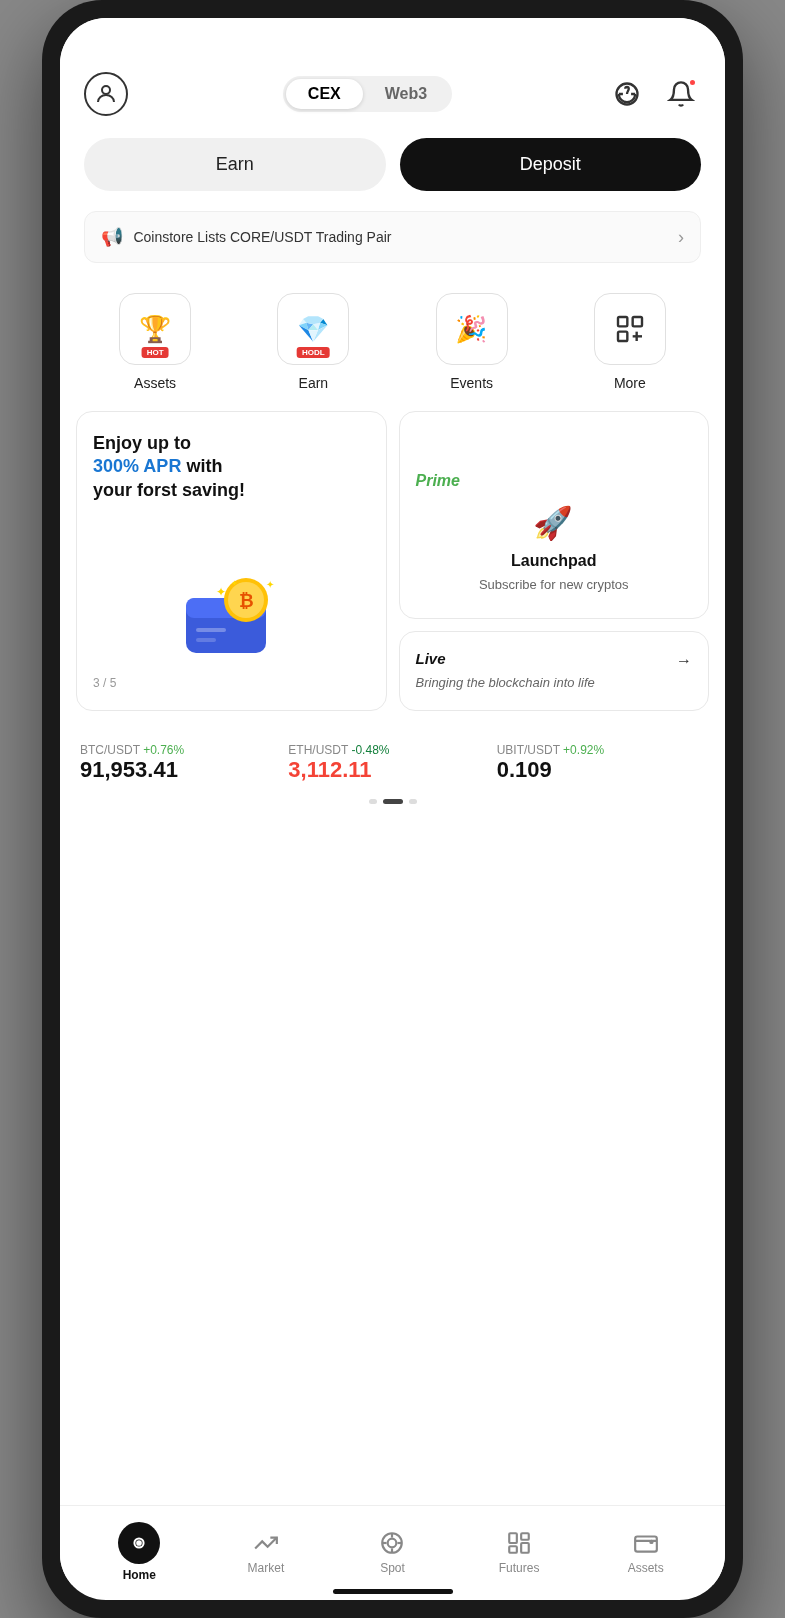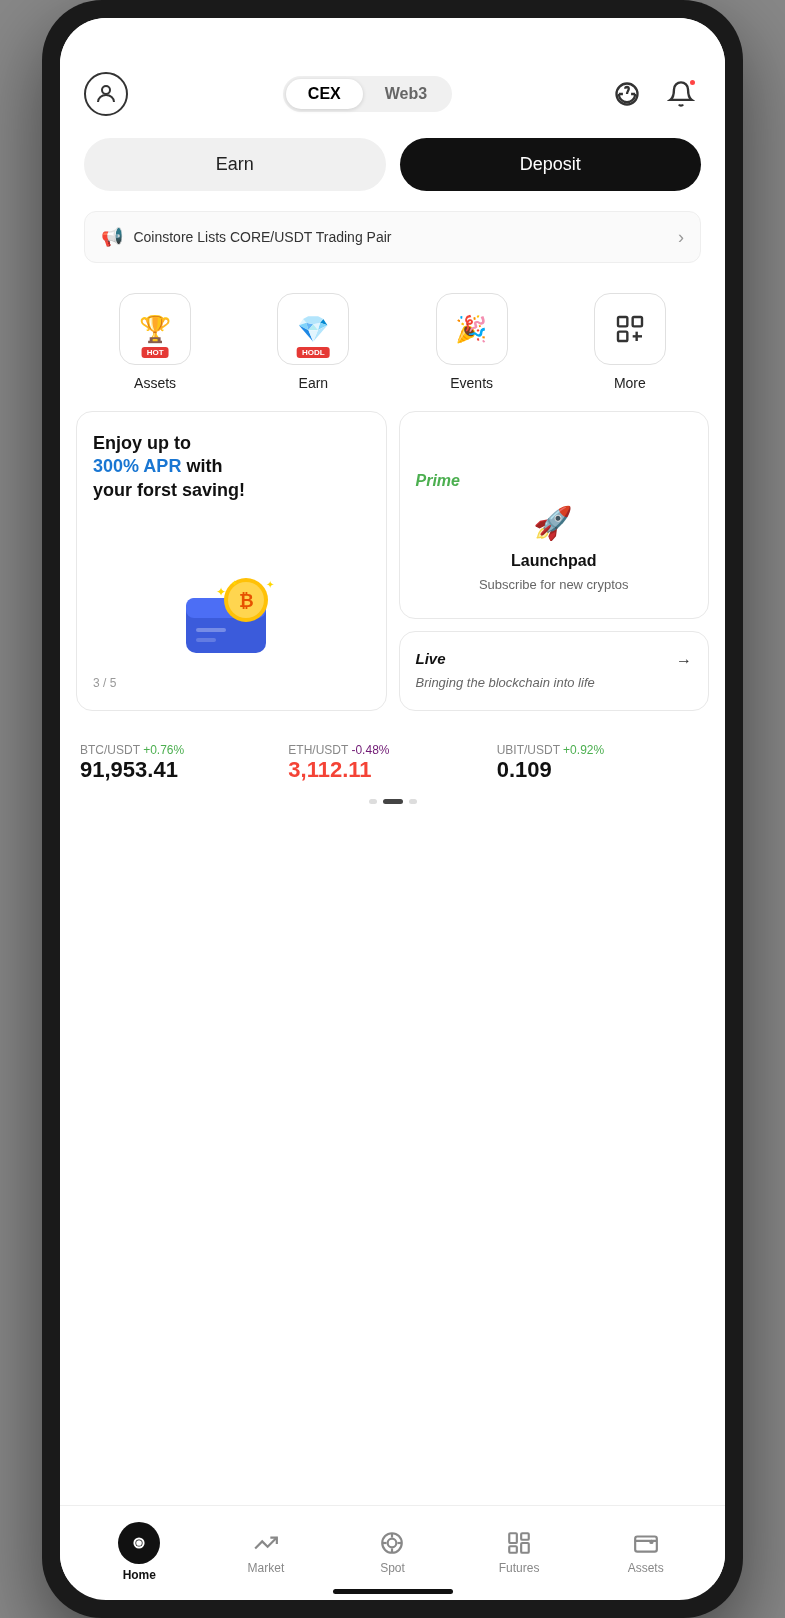--- a/index.html
+++ b/index.html
@@ -352,21 +352,21 @@
     .ticker-pair {
       font-size: 12px;
       color: #888;
       margin-bottom: 0;
     }
     .ticker-change-positive {
       color: #4CAF50;
       font-size: 12px;
     }
     .ticker-change-negative {
-      color: #701a75;
+      color: #15803d;
       font-size: 12px;
     }
     .ticker-price {
       font-size: 22px;
       font-weight: 600;
       color: #111;
     }
     .ticker-price-red {
       font-size: 22px;
       font-weight: 600;

